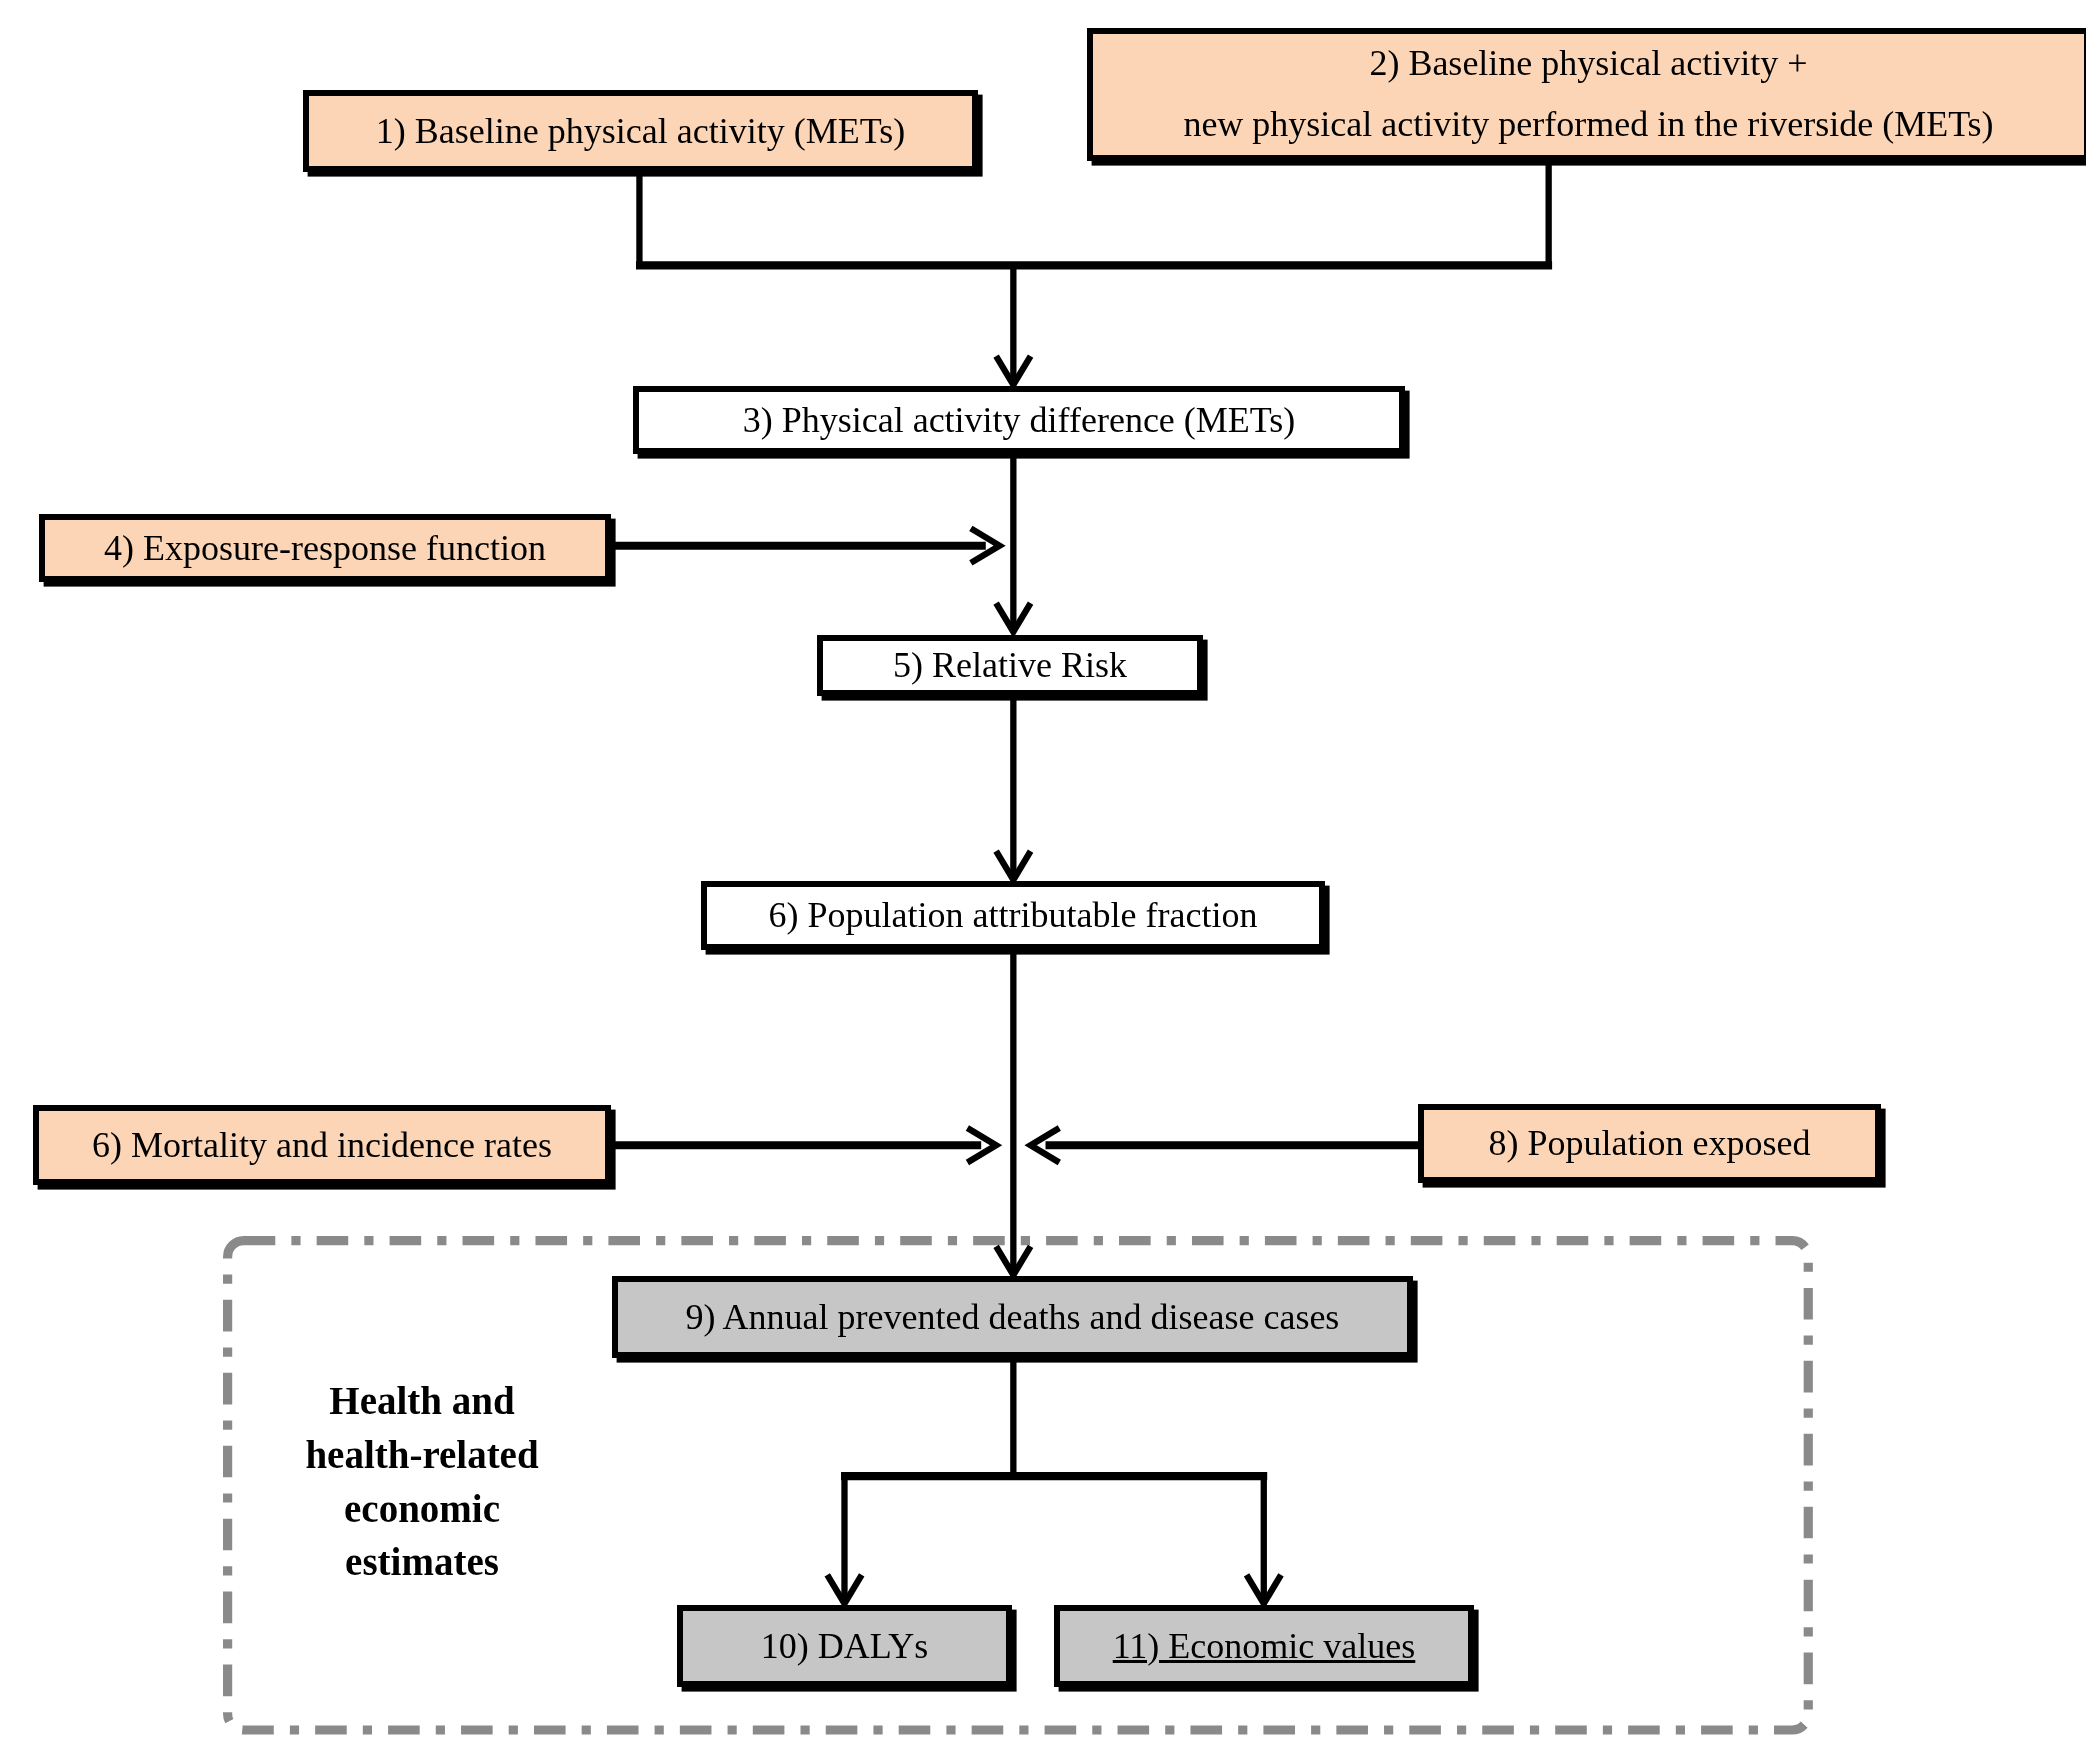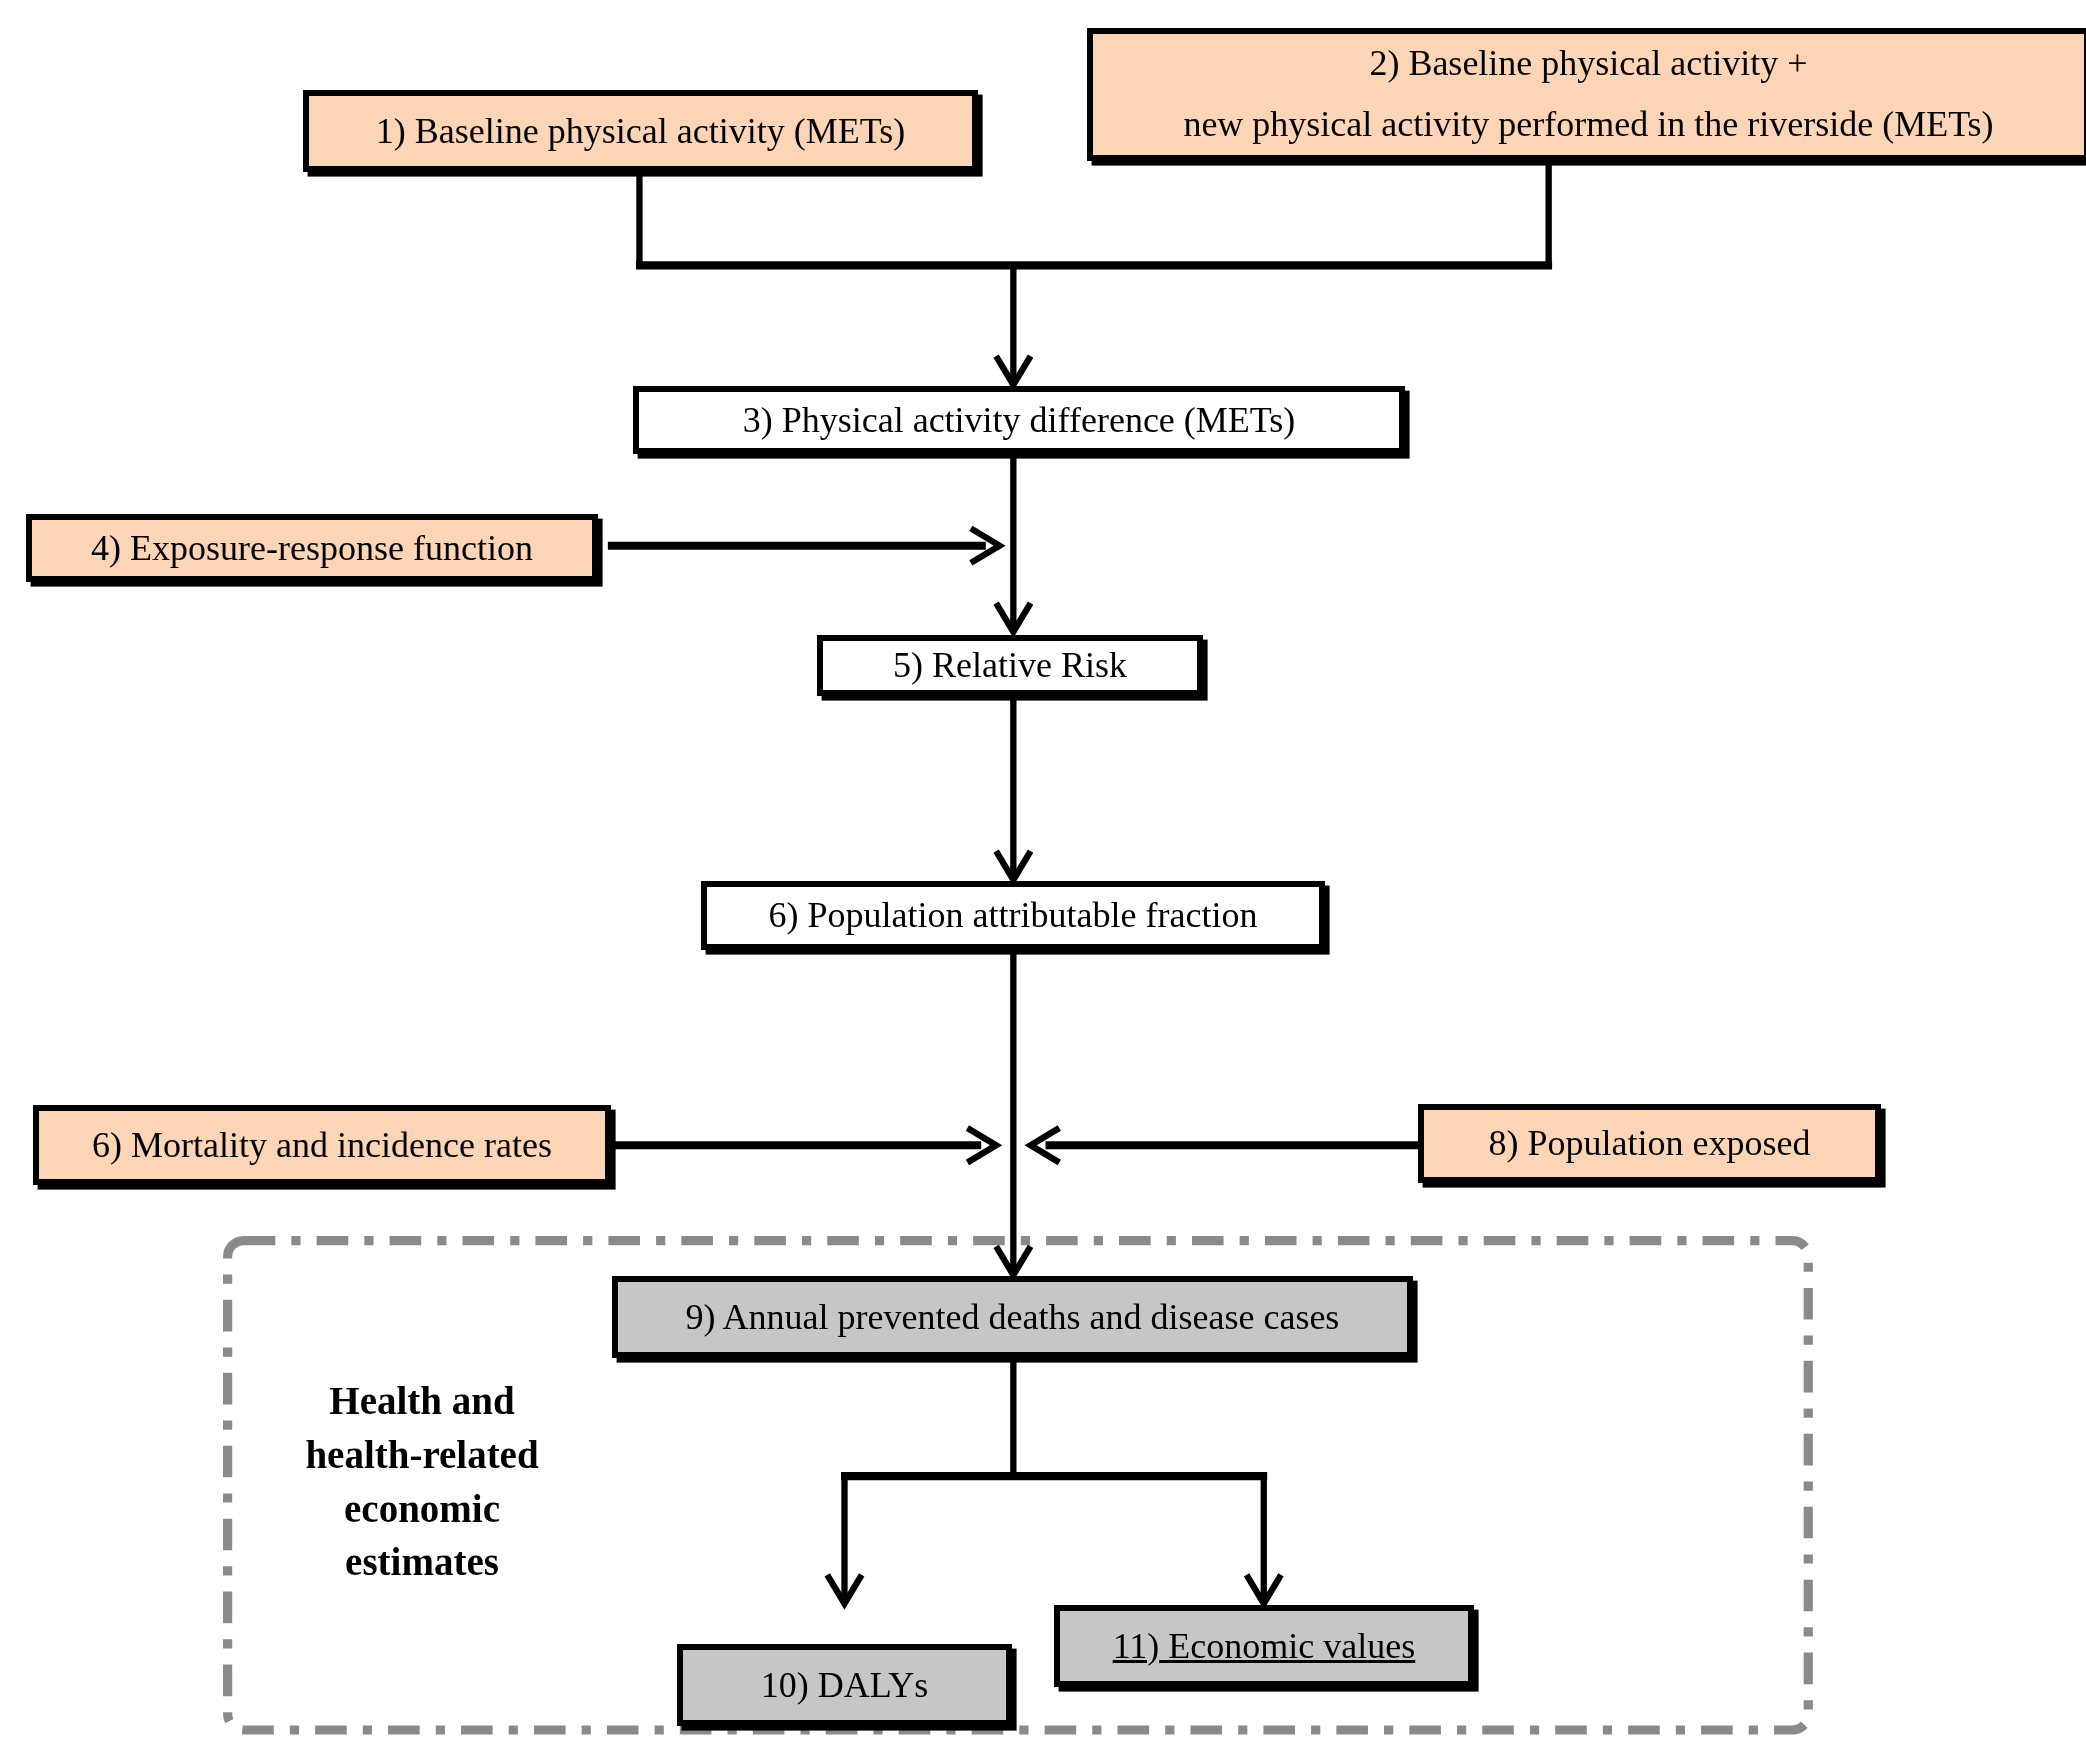--- a/index.html
+++ b/index.html
@@ -111,21 +111,21 @@
 
   <div class="box peach two-line" style="left:1047px; top:27.6px; width:1003px; height:133px;">
     <span class="box-label">2) Baseline physical activity +
 new physical activity performed in the riverside (METs)</span>
   </div>
 
   <div class="box white" style="left:633px; top:386px; width:772px; height:68px;">
     <span class="box-label">3) Physical activity difference (METs)</span>
   </div>
 
-  <div class="box peach" style="left:26px; top:514px; width:572px; height:68px;justify-content:center;">
+  <div class="box peach" style="left:39px; top:514px; width:572px; height:68px;justify-content:center;">
     <span class="box-label">4) Exposure-response function</span>
   </div>
 
   <div class="box white" style="left:817px; top:635px; width:386px; height:61px;">
     <span class="box-label">5) Relative Risk</span>
   </div>
 
   <div class="box white" style="left:701px; top:881px; width:624px; height:69px;">
     <span class="box-label">6) Population attributable fraction</span>
   </div>
@@ -135,21 +135,21 @@
   </div>
 
   <div class="box peach" style="left:1418px; top:1104px; width:463px; height:79px;">
     <span class="box-label">8) Population exposed</span>
   </div>
 
   <div class="box gray" style="left:612px; top:1276px; width:801px; height:82px;">
     <span class="box-label">9) Annual prevented deaths and disease cases</span>
   </div>
 
-  <div class="box gray" style="left:677px; top:1605px; width:335px; height:82px;margin-top:39px;">
+  <div class="box gray" style="left:677px; top:1605px; width:335px; height:82px;">
     <span class="box-label">10) DALYs</span>
   </div>
 
   <div class="box gray" style="left:1054px; top:1605px; width:420px; height:82px;text-decoration:underline;">
     <span class="box-label">11) Economic values</span>
   </div>
 
   <div class="container-label">Health and
 health-related
 economic

